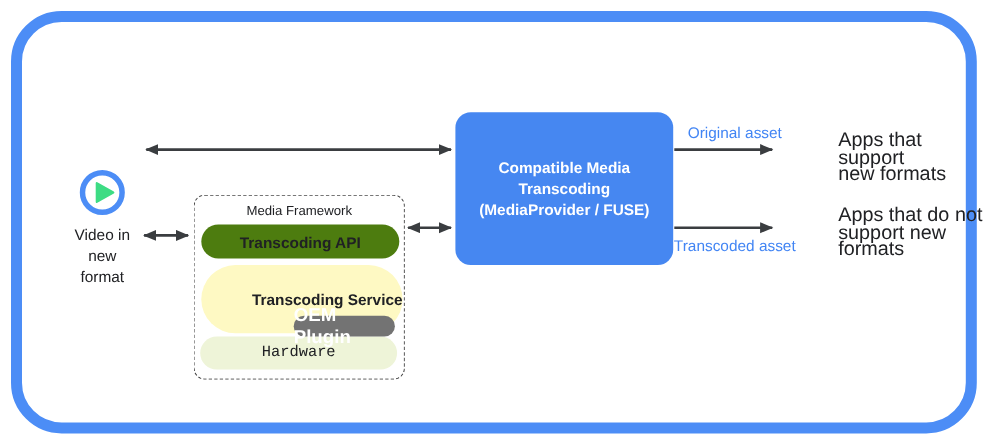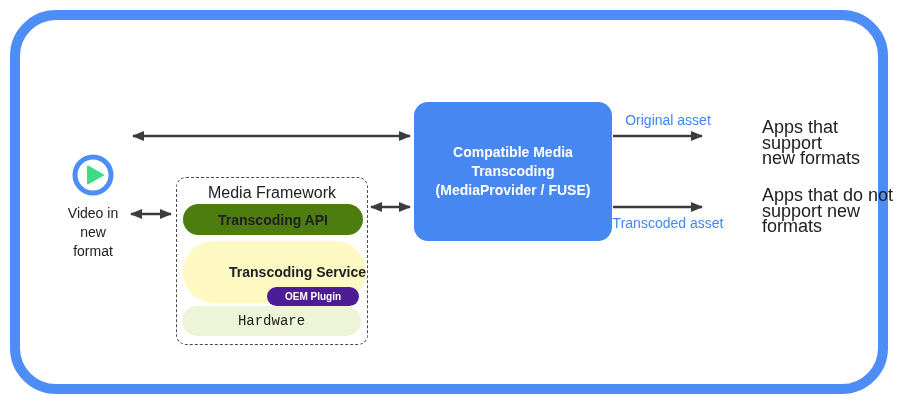--- a/index.html
+++ b/index.html
@@ -17,29 +17,29 @@
   .source-label{
     position:absolute;left:48px;top:204px;width:90px;
     text-align:center;font-size:14px;line-height:19px;white-space:pre-line;
   }
   .mf-box{
     position:absolute;left:176px;top:177px;width:192px;height:168px;
     border:1.6px dashed #4a4a4a;border-radius:10px;box-sizing:border-box;
   }
   .mf-title{
     position:absolute;left:176px;top:184px;width:192px;
-    text-align:center;font-size:16px;
+    text-align:center;font-size:12px;
   }
   .pill{
     position:absolute;display:flex;align-items:center;justify-content:center;
     font-size:14px;box-sizing:border-box;
   }
   .pill-api{left:183px;top:204px;width:180px;height:31px;border-radius:16px;background:#4d7c0f;font-weight:bold;}
   .pill-service{left:183px;top:241px;width:183px;height:62px;border-radius:31px;background:#fef9c3;font-weight:bold;justify-content:flex-end;}
-  .pill-oem{left:267px;top:287px;width:92px;height:19px;border-radius:10px;background:#4c1d95;color:#ffffff;font-weight:bold;font-size:10px;z-index:3;}
+  .pill-oem{left:267px;top:287px;width:92px;height:19px;border-radius:10px;background:#737373;color:#ffffff;font-weight:bold;font-size:17px;z-index:3;}
   .pill-hw{left:182px;top:306px;width:179px;height:30px;border-radius:15px;background:#eef4d8;font-family:Liberation Mono, monospace;}
   .transcoder-box{
     position:absolute;left:414px;top:102px;width:198px;height:139px;
     border-radius:14px;background:#4687f1;display:flex;align-items:center;justify-content:center;
     color:#ffffff;font-weight:bold;font-size:14px;line-height:19px;
     text-align:center;white-space:pre-line;
   }
   .flow-label{
     position:absolute;color:#4285f4;font-size:14px;text-align:center;width:120px;
   }

